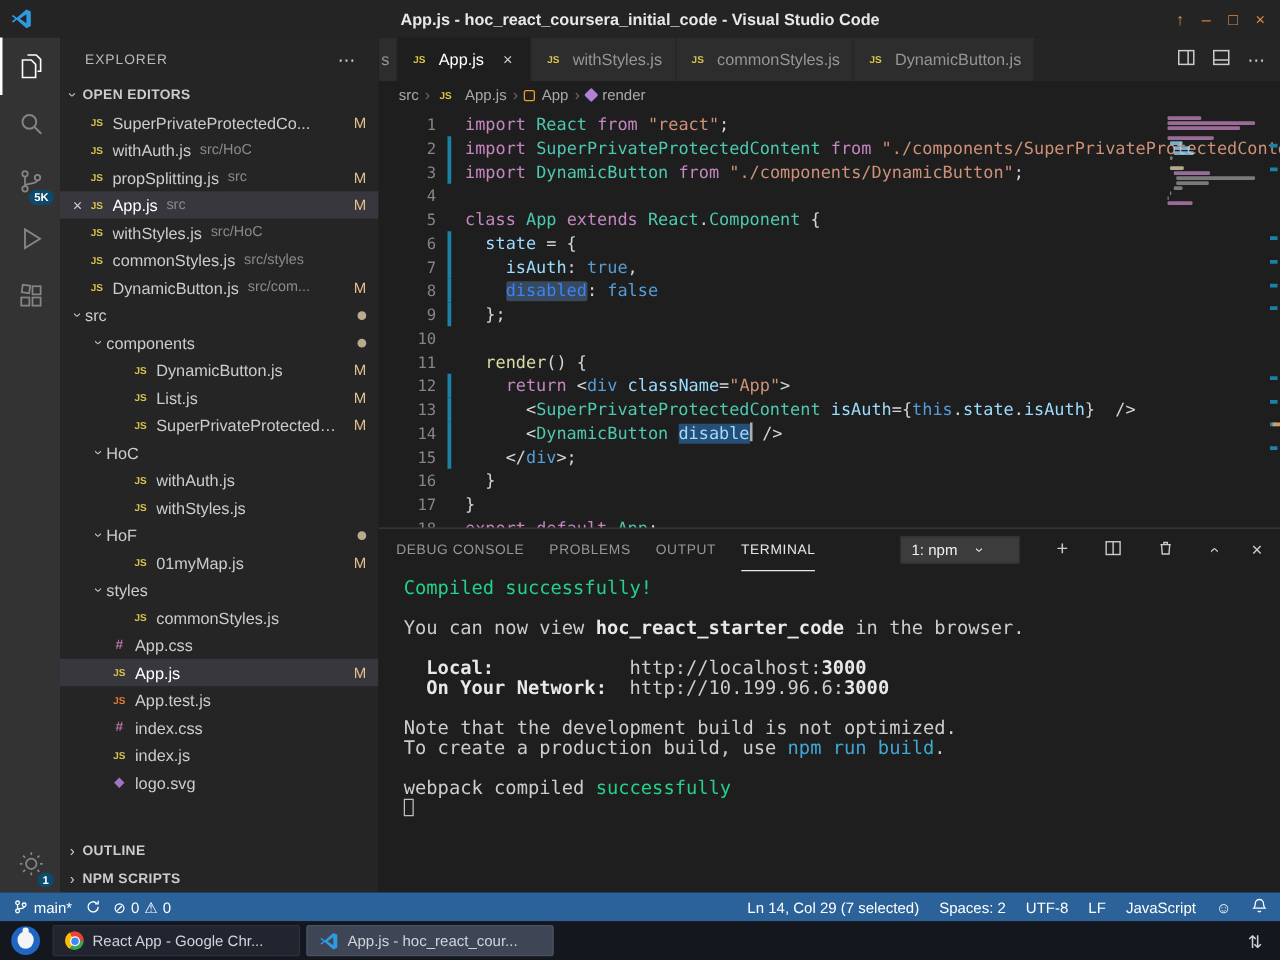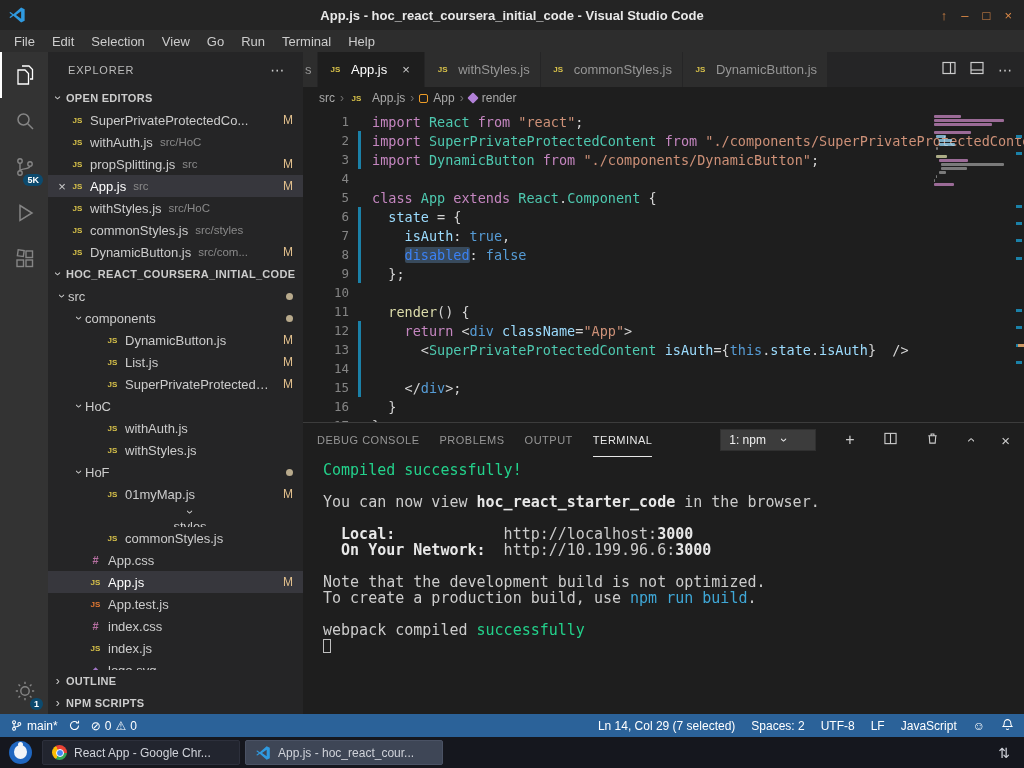--- a/index.html
+++ b/index.html
@@ -134,30 +134,20 @@
     </span>
     <span class="tb-title">App.js - hoc_react_coursera_initial_code - Visual Studio Code</span>
     <span class="tb-controls">
       <span class="tb-btn">↑</span>
       <span class="tb-btn">–</span>
       <span class="tb-btn">□</span>
       <span class="tb-btn">×</span>
     </span>
   </div>
 
-  <div class="menubar" id="menubar">
-      <span class="menu-item">File</span>
-      <span class="menu-item">Edit</span>
-      <span class="menu-item">Selection</span>
-      <span class="menu-item">View</span>
-      <span class="menu-item">Go</span>
-      <span class="menu-item">Run</span>
-      <span class="menu-item">Terminal</span>
-      <span class="menu-item">Help</span>
-    </div>
 
   <div class="main">
 
     <div class="activitybar">
       <div class="ab-item active">
         <svg width="24" height="24" viewBox="0 0 24 24" fill="none" stroke-width="1.3">
             <path d="M9 3h7l3.5 3.5V16H17"></path>
             <path d="M5 7h7l3.5 3.5V21H5z"></path>
           </svg>
       </div>
@@ -256,24 +246,20 @@
           </div>
           <div class="row">
             <span class="oe-x"></span>
             <span class="fi js">JS</span>
             <span class="fname">DynamicButton.js</span>
             <span class="detail">src/com...</span>
             <span class="grow"></span>
             <span class="mbadge">M</span>
           </div>
         </div>
-      <div class="section-head">
-        <span class="chev down">›</span>
-        <span>HOC_REACT_COURSERA_INITIAL_CODE</span>
-      </div>
       <div class="tree-list" id="file-tree">
           <div class="row" style="padding-left: 8px;">
             <span class="chev down">›</span>
             <span class="fname">src</span>
             <span class="grow"></span>
             <span class="dot"></span>
           </div>
           <div class="row" style="padding-left: 25px;">
             <span class="chev down">›</span>
             <span class="fname">components</span>
@@ -318,21 +304,21 @@
             <span class="fname">HoF</span>
             <span class="grow"></span>
             <span class="dot"></span>
           </div>
           <div class="row" style="padding-left: 57px;">
             <span class="fi js">JS</span>
             <span class="fname">01myMap.js</span>
             <span class="grow"></span>
             <span class="mbadge">M</span>
           </div>
-          <div class="row" style="padding-left: 39px; flex-direction: column;">
+          <div class="row" style="padding-left: 25px;">
             <span class="chev down">›</span>
             <span class="fname">styles</span>
             <span class="grow"></span>
           </div>
           <div class="row" style="padding-left: 57px;">
             <span class="fi js">JS</span>
             <span class="fname">commonStyles.js</span>
             <span class="grow"></span>
           </div>
           <div class="row" style="padding-left: 40px;">
@@ -484,20 +470,21 @@
               <span class="ctext"><span class="tk-pl">    </span><span class="tk-kw">return</span><span class="tk-pl"> &lt;</span><span class="tk-bl">div</span><span class="tk-pl"> </span><span class="tk-var">className</span><span class="tk-pl">=</span><span class="tk-str">"App"</span><span class="tk-pl">&gt;</span></span>
             </div>
             <div class="code-line">
               <span class="ln">13</span>
               <span class="modbar on"></span>
               <span class="ctext"><span class="tk-pl">      &lt;</span><span class="tk-ty">SuperPrivateProtectedContent</span><span class="tk-pl"> </span><span class="tk-var">isAuth</span><span class="tk-pl">={</span><span class="tk-bl">this</span><span class="tk-pl">.</span><span class="tk-var">state</span><span class="tk-pl">.</span><span class="tk-var">isAuth</span><span class="tk-pl">}  /&gt;</span></span>
             </div>
             <div class="code-line">
               <span class="ln">14</span>
               <span class="modbar on"></span>
+              <span class="ctext"><span class="tk-pl">      &lt;</span><span class="tk-ty">DynamicButton</span><span class="tk-pl"> </span><span class="tk-sel">disable</span><span class="cursor-bar"></span><span class="tk-pl"> /&gt;</span></span>
             </div>
             <div class="code-line">
               <span class="ln">15</span>
               <span class="modbar on"></span>
               <span class="ctext"><span class="tk-pl">    &lt;/</span><span class="tk-bl">div</span><span class="tk-pl">&gt;;</span></span>
             </div>
             <div class="code-line">
               <span class="ln">16</span>
               <span class="modbar"></span>
               <span class="ctext"><span class="tk-pl">  }</span></span>

